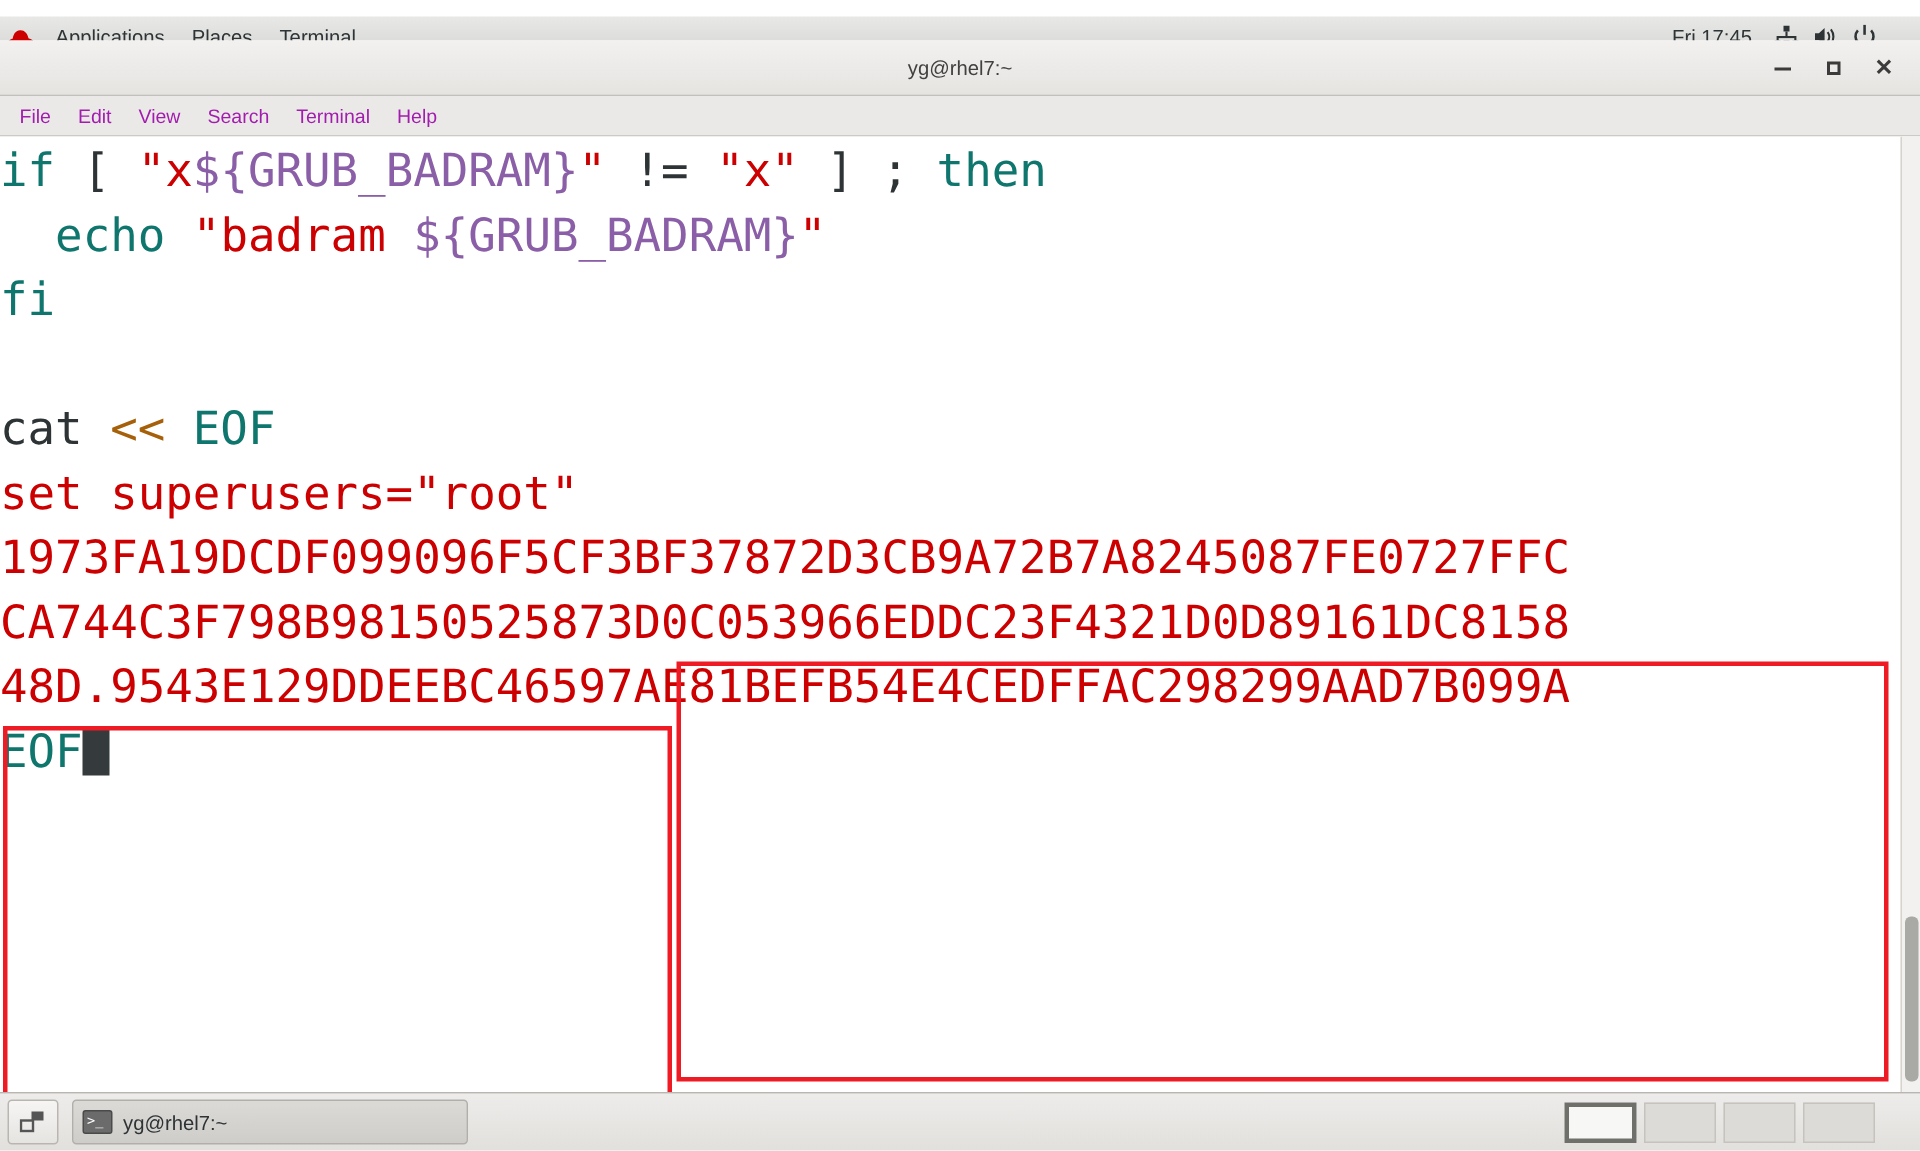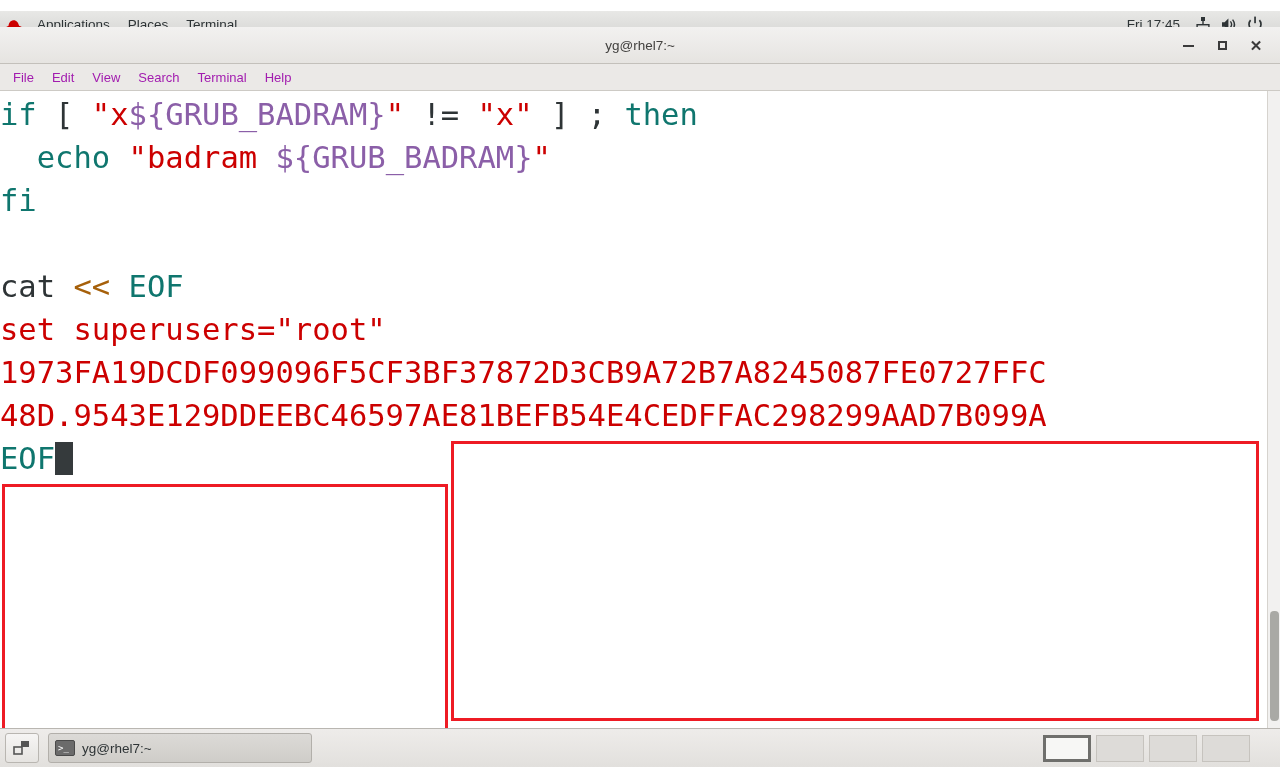--- a/index.html
+++ b/index.html
@@ -18,21 +18,21 @@
     display: flex; align-items: center;
   }
   .panel-item {
     font-size: 13.5px; color: #2e3436;
     padding: 0 9px; height: 27px; line-height: 27px;
     white-space: nowrap;
   }
   #rh-logo { width: 28px; height: 27px; position: relative; }
   #rh-logo svg { position: absolute; left: 5px; top: 6px; }
 
-  #panel-right { margin-left: auto; display: flex; align-items: center; padding-right: 12px; }
+  #panel-right { margin-left: auto; display: flex; align-items: center; padding-right: 24px; }
   #panel-clock { font-size: 13.5px; color: #2e3436; padding: 0 10px; }
   .tray-icon { width: 26px; height: 27px; display: flex; align-items: center; justify-content: center; }
 
   
   #window {
     position: absolute; left: 0; top: 27px; width: 1280px; height: 701px;
     background: #ffffff;
   }
   #titlebar {
     position: relative; height: 37px; width: 100%;
@@ -227,20 +227,21 @@
 
   <div id="term">
     <div id="term-lines">
         <div class="tline"><span class="c-kw">if</span><span class="c-plain"> [ </span><span class="c-str">"x</span><span class="c-var">${GRUB_BADRAM}</span><span class="c-str">"</span><span class="c-plain"> != </span><span class="c-str">"x"</span><span class="c-plain"> ] ; </span><span class="c-kw">then</span></div>
         <div class="tline"><span class="c-plain">  </span><span class="c-kw">echo</span><span class="c-plain"> </span><span class="c-str">"</span><span class="c-str">badram </span><span class="c-var">${GRUB_BADRAM}</span><span class="c-str">"</span></div>
         <div class="tline"><span class="c-kw">fi</span></div>
         <div class="tline"><span class="c-plain"> </span></div>
         <div class="tline"><span class="c-plain">cat</span><span class="c-op"> &lt;&lt; </span><span class="c-kw">EOF</span></div>
         <div class="tline"><span class="c-str">set superusers="root"</span></div>
         <div class="tline"><span class="c-str">1973FA19DCDF099096F5CF3BF37872D3CB9A72B7A8245087FE0727FFC</span></div>
+        <div class="tline"><span class="c-str">CA744C3F798B98150525873D0C053966EDDC23F4321D0D89161DC8158</span></div>
         <div class="tline"><span class="c-str">48D.9543E129DDEEBC46597AE81BEFB54E4CEDFFAC298299AAD7B099A</span></div>
         <div class="tline"><span class="c-kw">EOF</span><span id="cursor"></span></div>
       </div>
 
     <div id="statusline">
       <span id="status-mode">-- INSERT --</span>
       
       
     </div>
 

